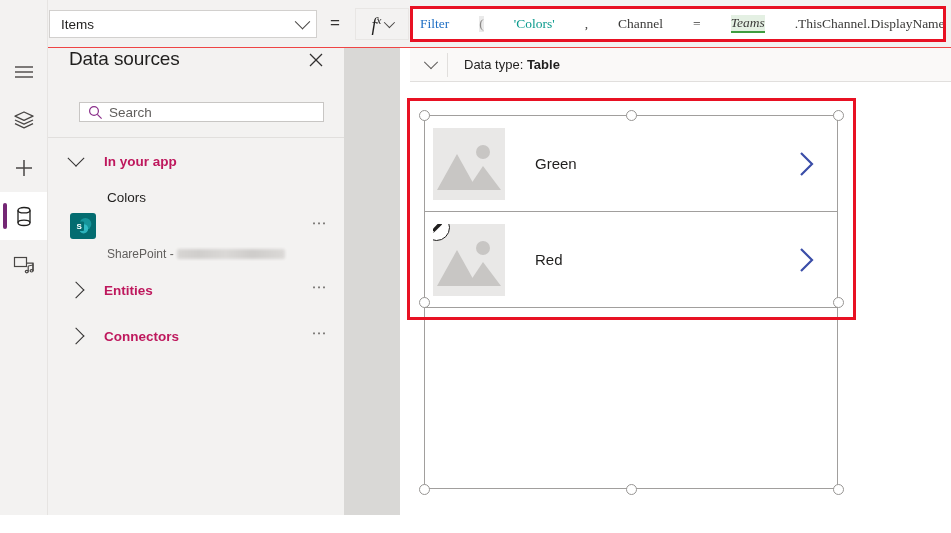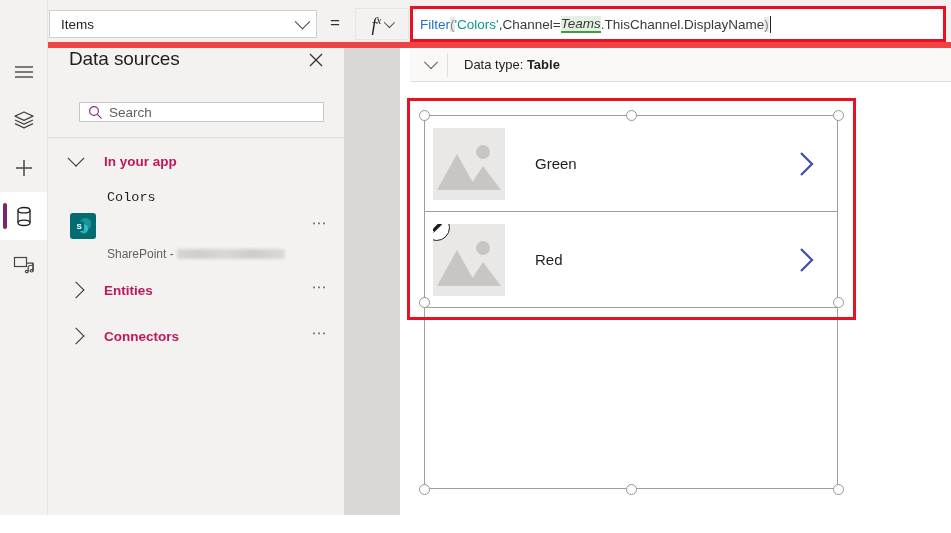--- a/index.html
+++ b/index.html
@@ -22,21 +22,21 @@
     width: 951px; height: 533px;
     background: #ffffff;
   }
 
   
   .formula-bar {
     position: absolute;
     left: 0; top: 0;
     width: 951px; height: 48px;
     background: #f3f2f1;
-    border-bottom: 6px solid #ef4444;
+    border-bottom: 1px solid #ef4444;
     box-sizing: border-box;
   }
   .prop-rail-spacer {
     position: absolute;
     left: 0; top: 0;
     width: 48px; height: 48px;
     background: #f3f2f1;
     border-right: 1px solid #e6e4e2;
     box-sizing: border-box;
   }
@@ -112,25 +112,26 @@
     box-sizing: border-box;
     background: #ffffff;
   }
   .formula-input {
     position: absolute;
     left: 0; top: 0; right: 0; bottom: 0;
     background: #ffffff;
     display: flex;
     align-items: center;
     padding-left: 7px;
-    font-family: Liberation Sans, sans-serif;
+    font-family: Liberation Serif, serif;
     font-size: 13.5px;
     white-space: nowrap;
     overflow: hidden;
     cursor: text;
+    gap: 30px;
   }
   .tok-fn    { color: #1f6fc4; }
   .tok-str   { color: #0a9a8d; }
   .tok-plain { color: #3b3a39; }
   .tok-paren { color: #8a8886; background: #eaeaea; }
   .tok-teams {
     color: #3b3a39;
     font-style: italic;
     background: #e4f0e3;
     border-bottom: 2px solid #3f9d40;
@@ -334,21 +335,20 @@
     align-items: center;
     justify-content: center;
     position: relative;
     overflow: hidden;
   }
   .ds-item-text { flex: 1; min-width: 0; }
   .ds-item-name {
     font-size: 13.5px;
     color: #201f1e;
     line-height: 17px;
-    font-family: Liberation Mono, monospace;
   }
   .ds-item-sub {
     font-size: 12px;
     color: #605e5c;
     line-height: 16px;
     display: flex;
     align-items: center;
     white-space: nowrap;
     margin-top: 40px;
   }

